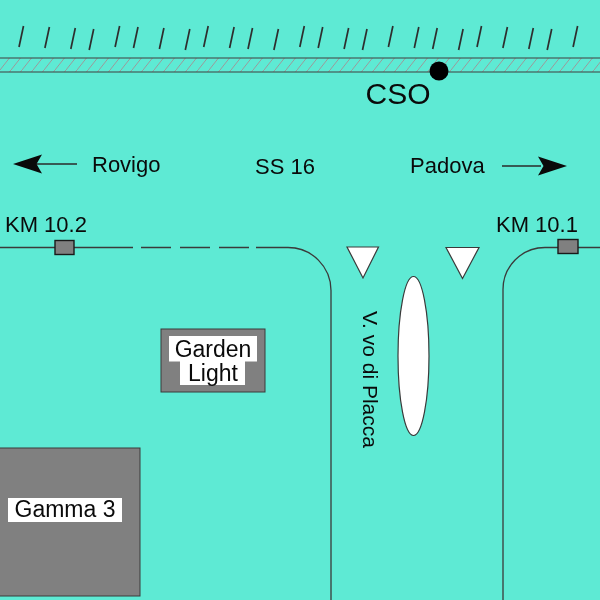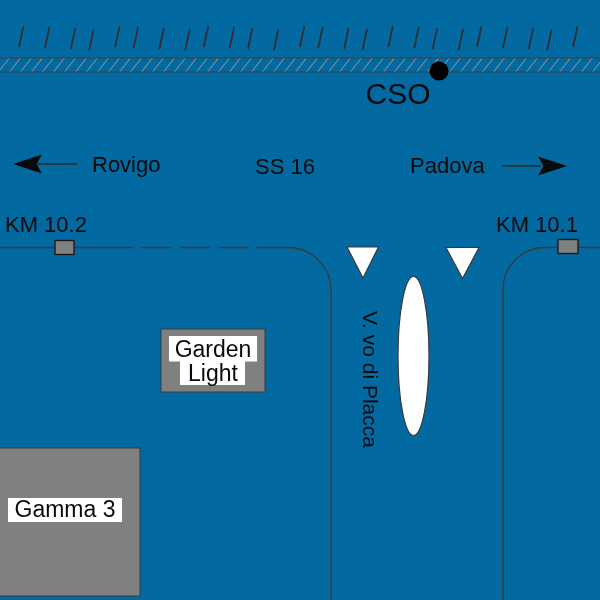--- a/index.html
+++ b/index.html
@@ -1,20 +1,20 @@
 <!DOCTYPE html>
 <html><head>
 <meta charset="utf-8">
 <style>
   html, body { margin: 0; padding: 0; background: #fff; }
   .stage {
     position: relative;
     width: 600px;
     height: 600px;
-    background: #0369a1;
+    background: #5eead4;
     overflow: hidden;
     font-family: "Liberation Sans", sans-serif;
   }
   svg text {
     font-family: "Liberation Sans", sans-serif;
     fill: #0a0a0a;
   }
   .lbl      { font-size: 22px; }
   .lbl-big  { font-size: 30px; }
   .lbl-bld  { font-size: 23px; }

